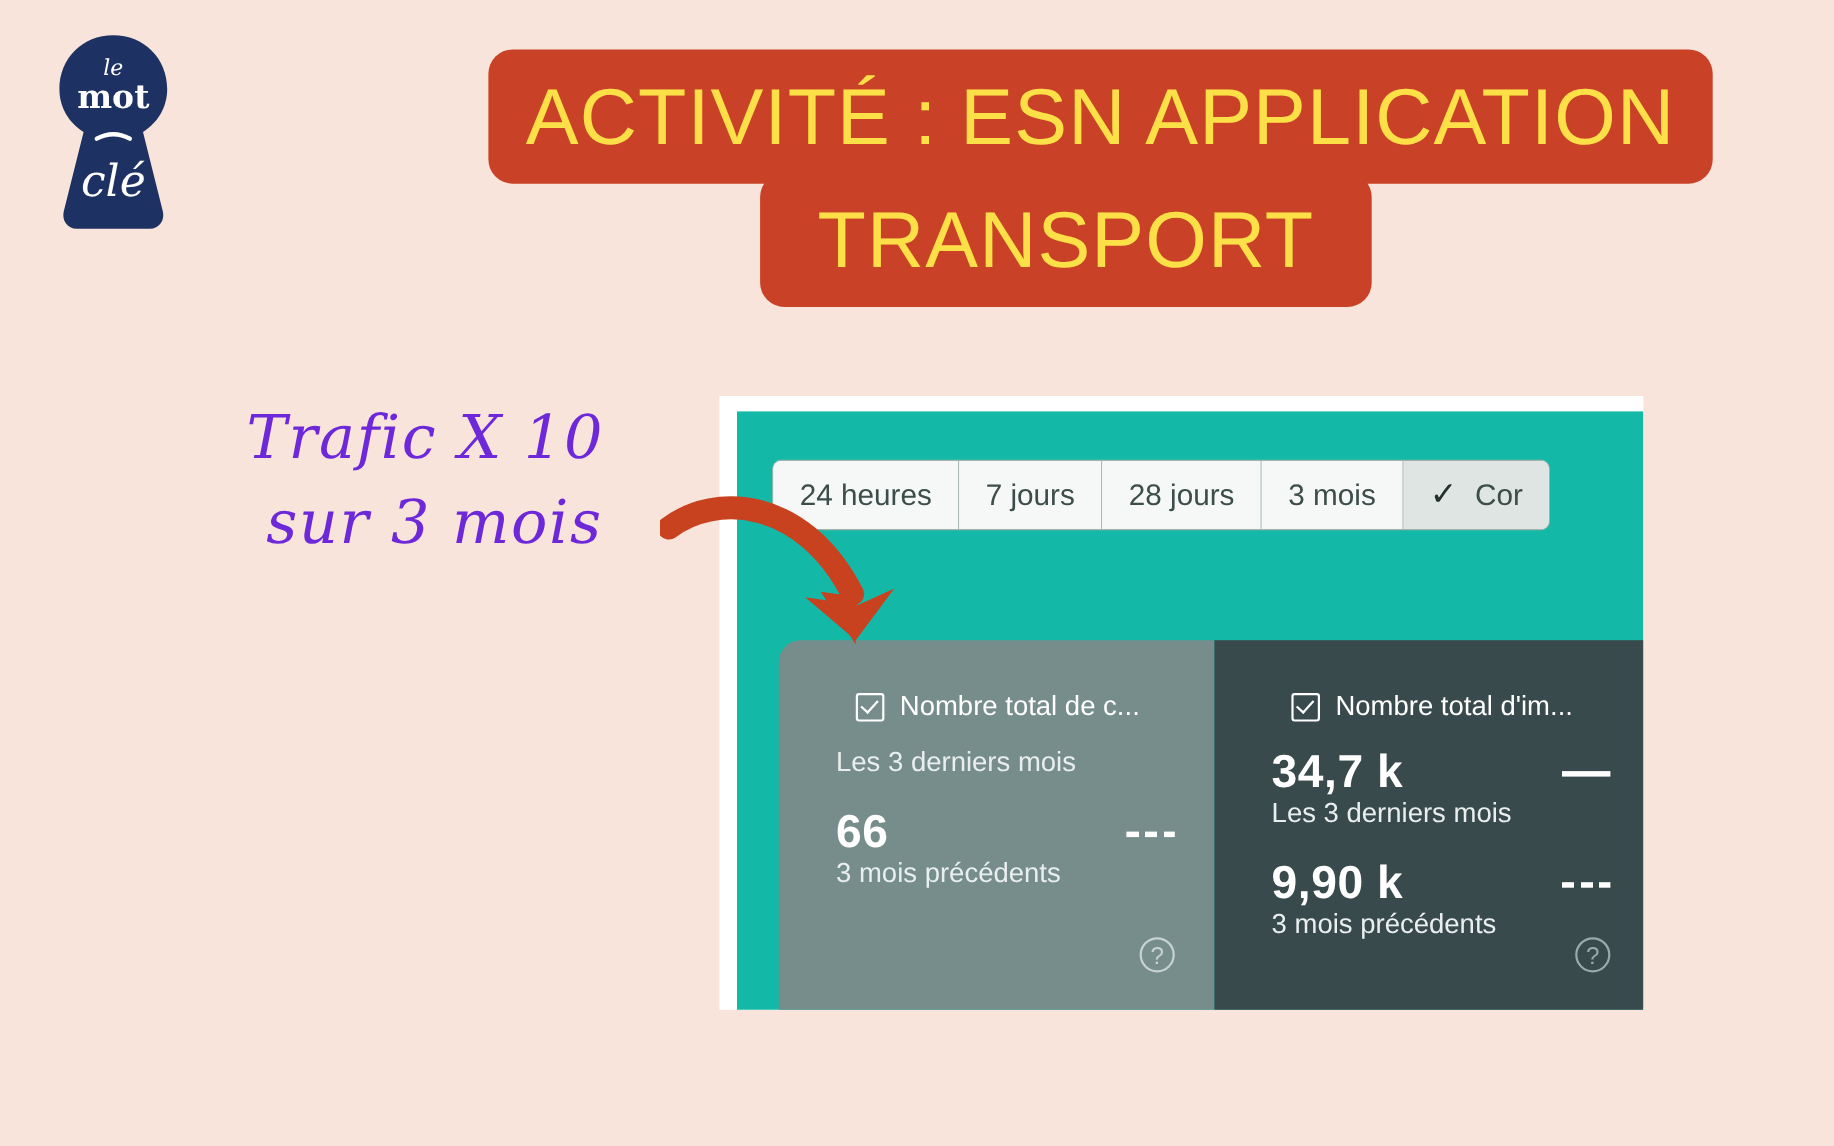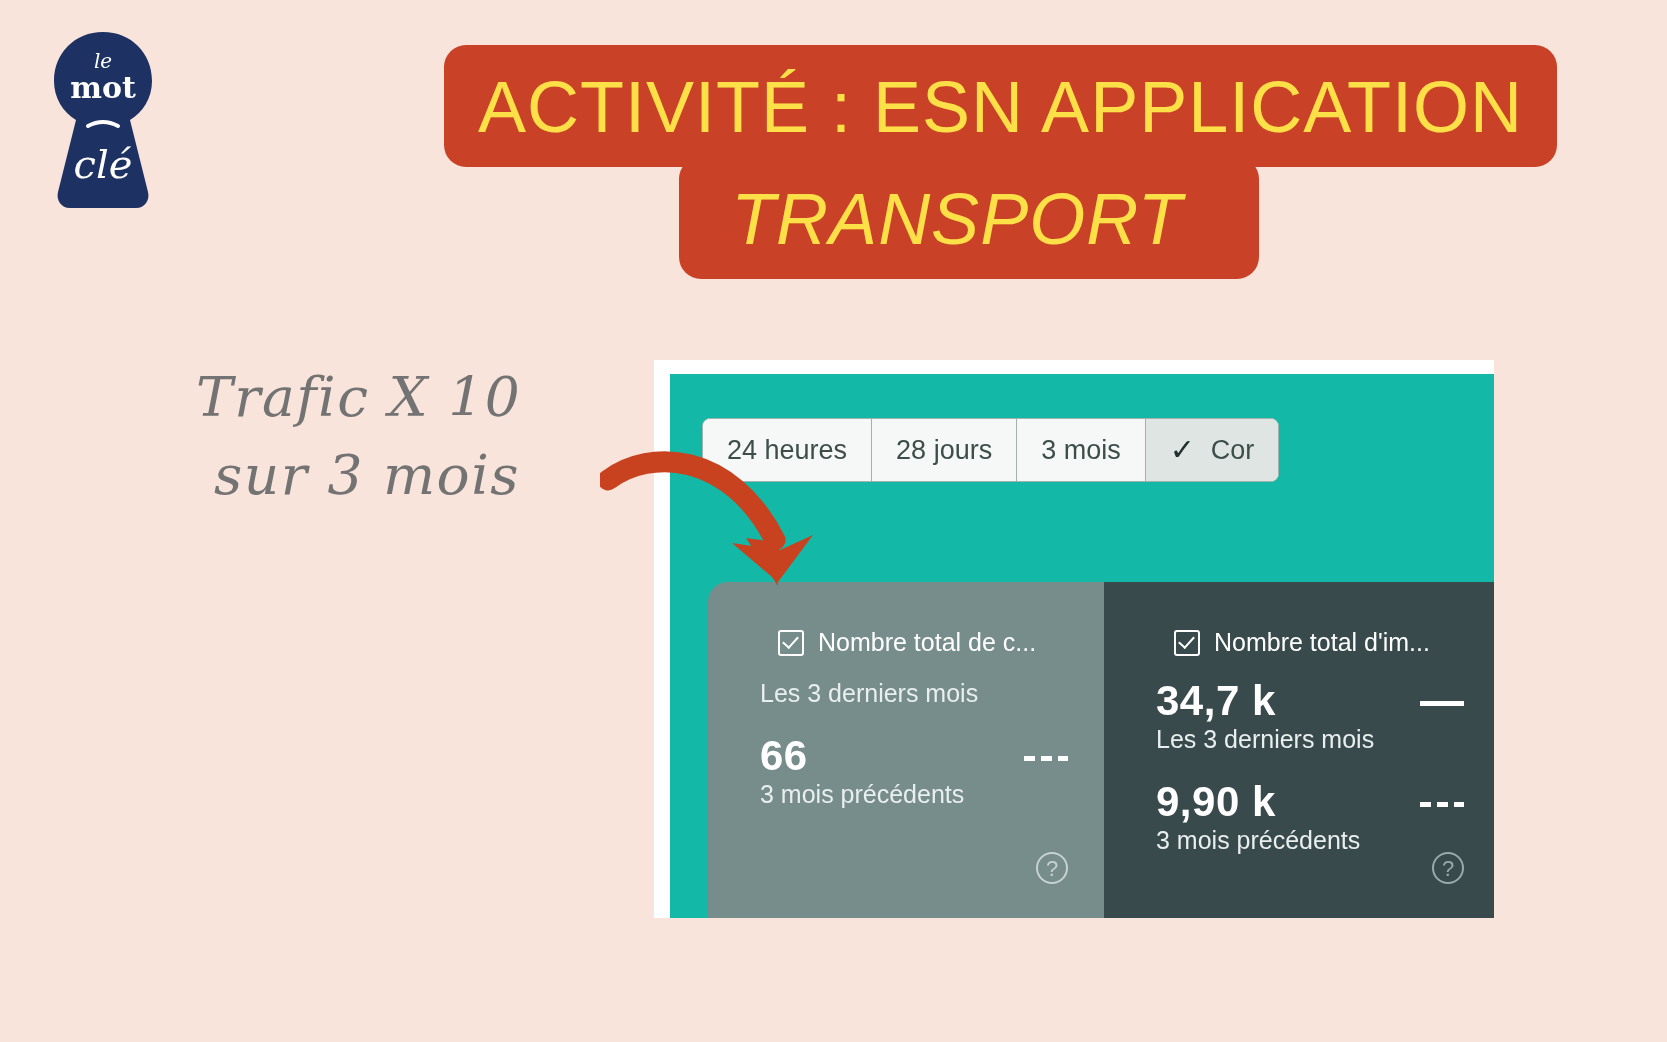--- a/index.html
+++ b/index.html
@@ -43,32 +43,31 @@
     line-height: 1.0;
     padding: 26px 34px 24px 34px;
     border-radius: 22px;
     white-space: nowrap;
   }
   #title-line-1 { border-radius: 22px 22px 22px 22px; }
   #title-line-2 {
     margin-top: -6px;
     border-radius: 22px 22px 22px 22px;
     padding-left: 52px;
-    padding-right: 76px;
-    font-style: italic;
+    padding-right: 52px;
   }
   #title-line-wrap-2 { text-align: center; margin-top: -4px; }
 
   
   #handwriting {
     position: absolute;
-    left: 196px;
+    left: 224px;
     top: 358px;
     width: 420px;
-    color: #737373;
+    color: #6d28d9;
     font-family: "DejaVu Serif", serif;
     font-style: italic;
     font-size: 55px;
     line-height: 1.42;
     letter-spacing: 1.5px;
   }
   #hw-line-2 { padding-left: 18px; }
 
   
   #analytics-panel {
@@ -256,20 +255,21 @@
 <div id="handwriting">
   <div id="hw-line-1">Trafic X 10</div>
   <div id="hw-line-2">sur 3 mois</div>
 </div>
 
 <div id="analytics-panel">
   <div id="panel-inner">
 
     <div id="tab-bar">
       <div class="tab">24 heures</div>
+      <div class="tab">7 jours</div>
       <div class="tab">28 jours</div>
       <div class="tab">3 mois</div>
       <div class="tab selected">
         <span class="check">✓</span>
         <span>Cor</span>
       </div>
     </div>
 
     <div id="cards">
 

